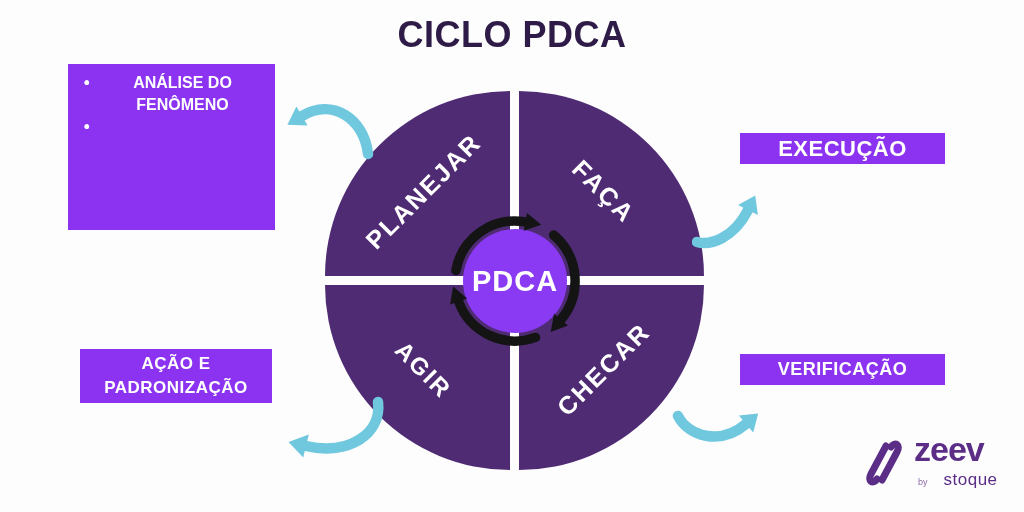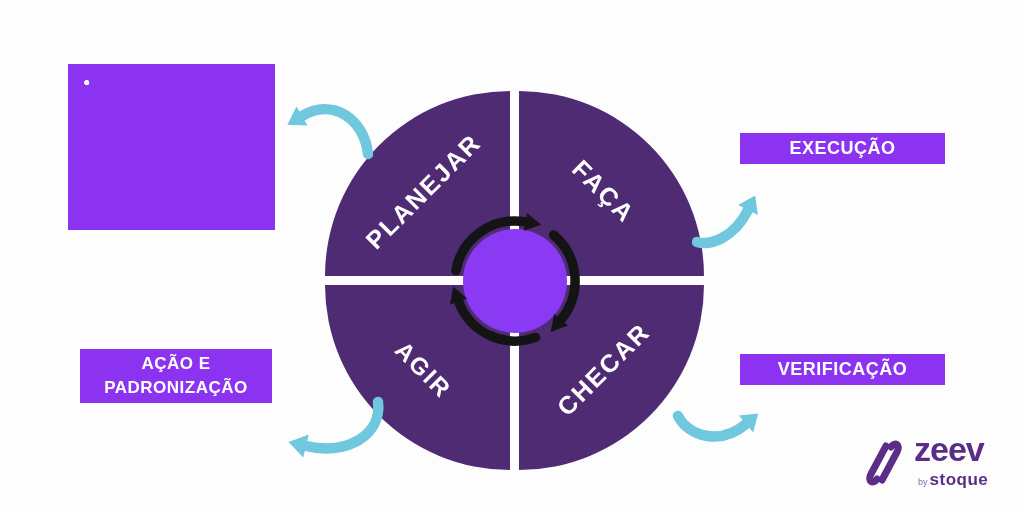--- a/index.html
+++ b/index.html
@@ -49,50 +49,51 @@
     position:absolute;left:110px;top:110px;width:160px;height:160px;
     display:flex;align-items:center;justify-content:center;
     color:#fff;font-size:29px;font-weight:800;letter-spacing:1px;
   }
   
   .side-box{
     position:absolute;background:#8c33f2;color:#fff;font-weight:700;
     display:flex;align-items:center;justify-content:center;text-align:center;
     letter-spacing:.5px;
   }
-  .box-execucao{left:740px;top:133px;width:205px;height:31px;font-size:18px;}
+  .box-execucao{left:740px;top:133px;width:205px;height:31px;font-size:22px;}
   .box-verificacao{left:740px;top:354px;width:205px;height:31px;font-size:18px;}
   .box-acao{left:80px;top:349px;width:192px;height:54px;font-size:17px;line-height:24px;padding:0 8px;box-sizing:border-box;}
   
   .swoosh{position:absolute;}
   .sw-tl{left:282px;top:86px;}
   .sw-tr{left:692px;top:182px;}
   .sw-br{left:672px;top:392px;}
   .sw-bl{left:272px;top:392px;}
   
   .logo{position:absolute;left:860px;top:428px;width:152px;height:72px;}
   .logo-mark{position:absolute;left:0;top:6px;width:48px;height:52px;}
   .logo-brand{
     position:absolute;left:54px;top:2px;font-size:34px;font-weight:800;
     letter-spacing:-1px;color:#5b2d87;
   }
   .logo-byline{position:absolute;left:58px;top:42px;color:#5b2d87;white-space:nowrap;}
-  .logo-byline .by{font-size:9px;color:#8a6aa8;margin-right:2px;font-weight:400;}
-  .logo-byline .stoque{font-size:17px;font-weight:700;letter-spacing:.5px;}
+  .logo-byline .by{font-size:9px;color:#8a6aa8;margin-right:16px;font-weight:400;}
+  .logo-byline .stoque{font-size:17px;font-weight:400;letter-spacing:.5px;}
 </style>
 </head>
 <body>
 
 <div class="canvas">
 
+  <h1 class="title">CICLO PDCA</h1>
 
   <div class="plan-box">
     <ul>
       <li><span class="bullet">•</span></li>
-      <li><span class="bullet">•</span></li>
+      <li><span class="bullet">•</span><span>ANÁLISE DO FENÔMENO</span></li>
       <li><span class="bullet">•</span></li>
       <li><span class="bullet">•</span></li>
     </ul>
   </div>
 
   <div class="circle">
     <div class="quads">
       <div class="quad q-tl">
         <span class="quad-label">PLANEJAR</span>
       </div>
@@ -113,20 +114,21 @@
         <path d="M 20.9 69.6 A 60 60 0 0 1 90.4 20.9"></path>
         <path d="M 118.6 34.0 A 60 60 0 0 1 126.0 118.6"></path>
         <path d="M 100.5 136.4 A 60 60 0 0 1 23.6 100.5"></path>
       </g>
       <g fill="#141414">
         <polygon points="106.2,23.7 92.0,12.0 88.8,29.8"></polygon>
         <polygon points="115.7,130.9 132.9,124.4 119.1,112.8"></polygon>
         <polygon points="18.1,85.5 15.1,103.6 32.1,97.4"></polygon>
       </g>
     </svg>
+    <div class="center-label">PDCA</div>
   </div>
 
   <div class="side-box box-execucao">EXECUÇÃO</div>
   <div class="side-box box-acao">AÇÃO E PADRONIZAÇÃO</div>
   <div class="side-box box-verificacao">VERIFICAÇÃO</div>
 
   <svg class="swoosh sw-tl" width="92" height="78" viewBox="0 0 92 78">
     <path d="M 86 68 C 82 32, 50 12, 20 30" fill="none" stroke="#6fc8de" stroke-width="10.5" stroke-linecap="round"></path>
     <polygon points="5.4,38.7 25.6,39.5 14.4,20.5" fill="#6fc8de"></polygon>
   </svg>

